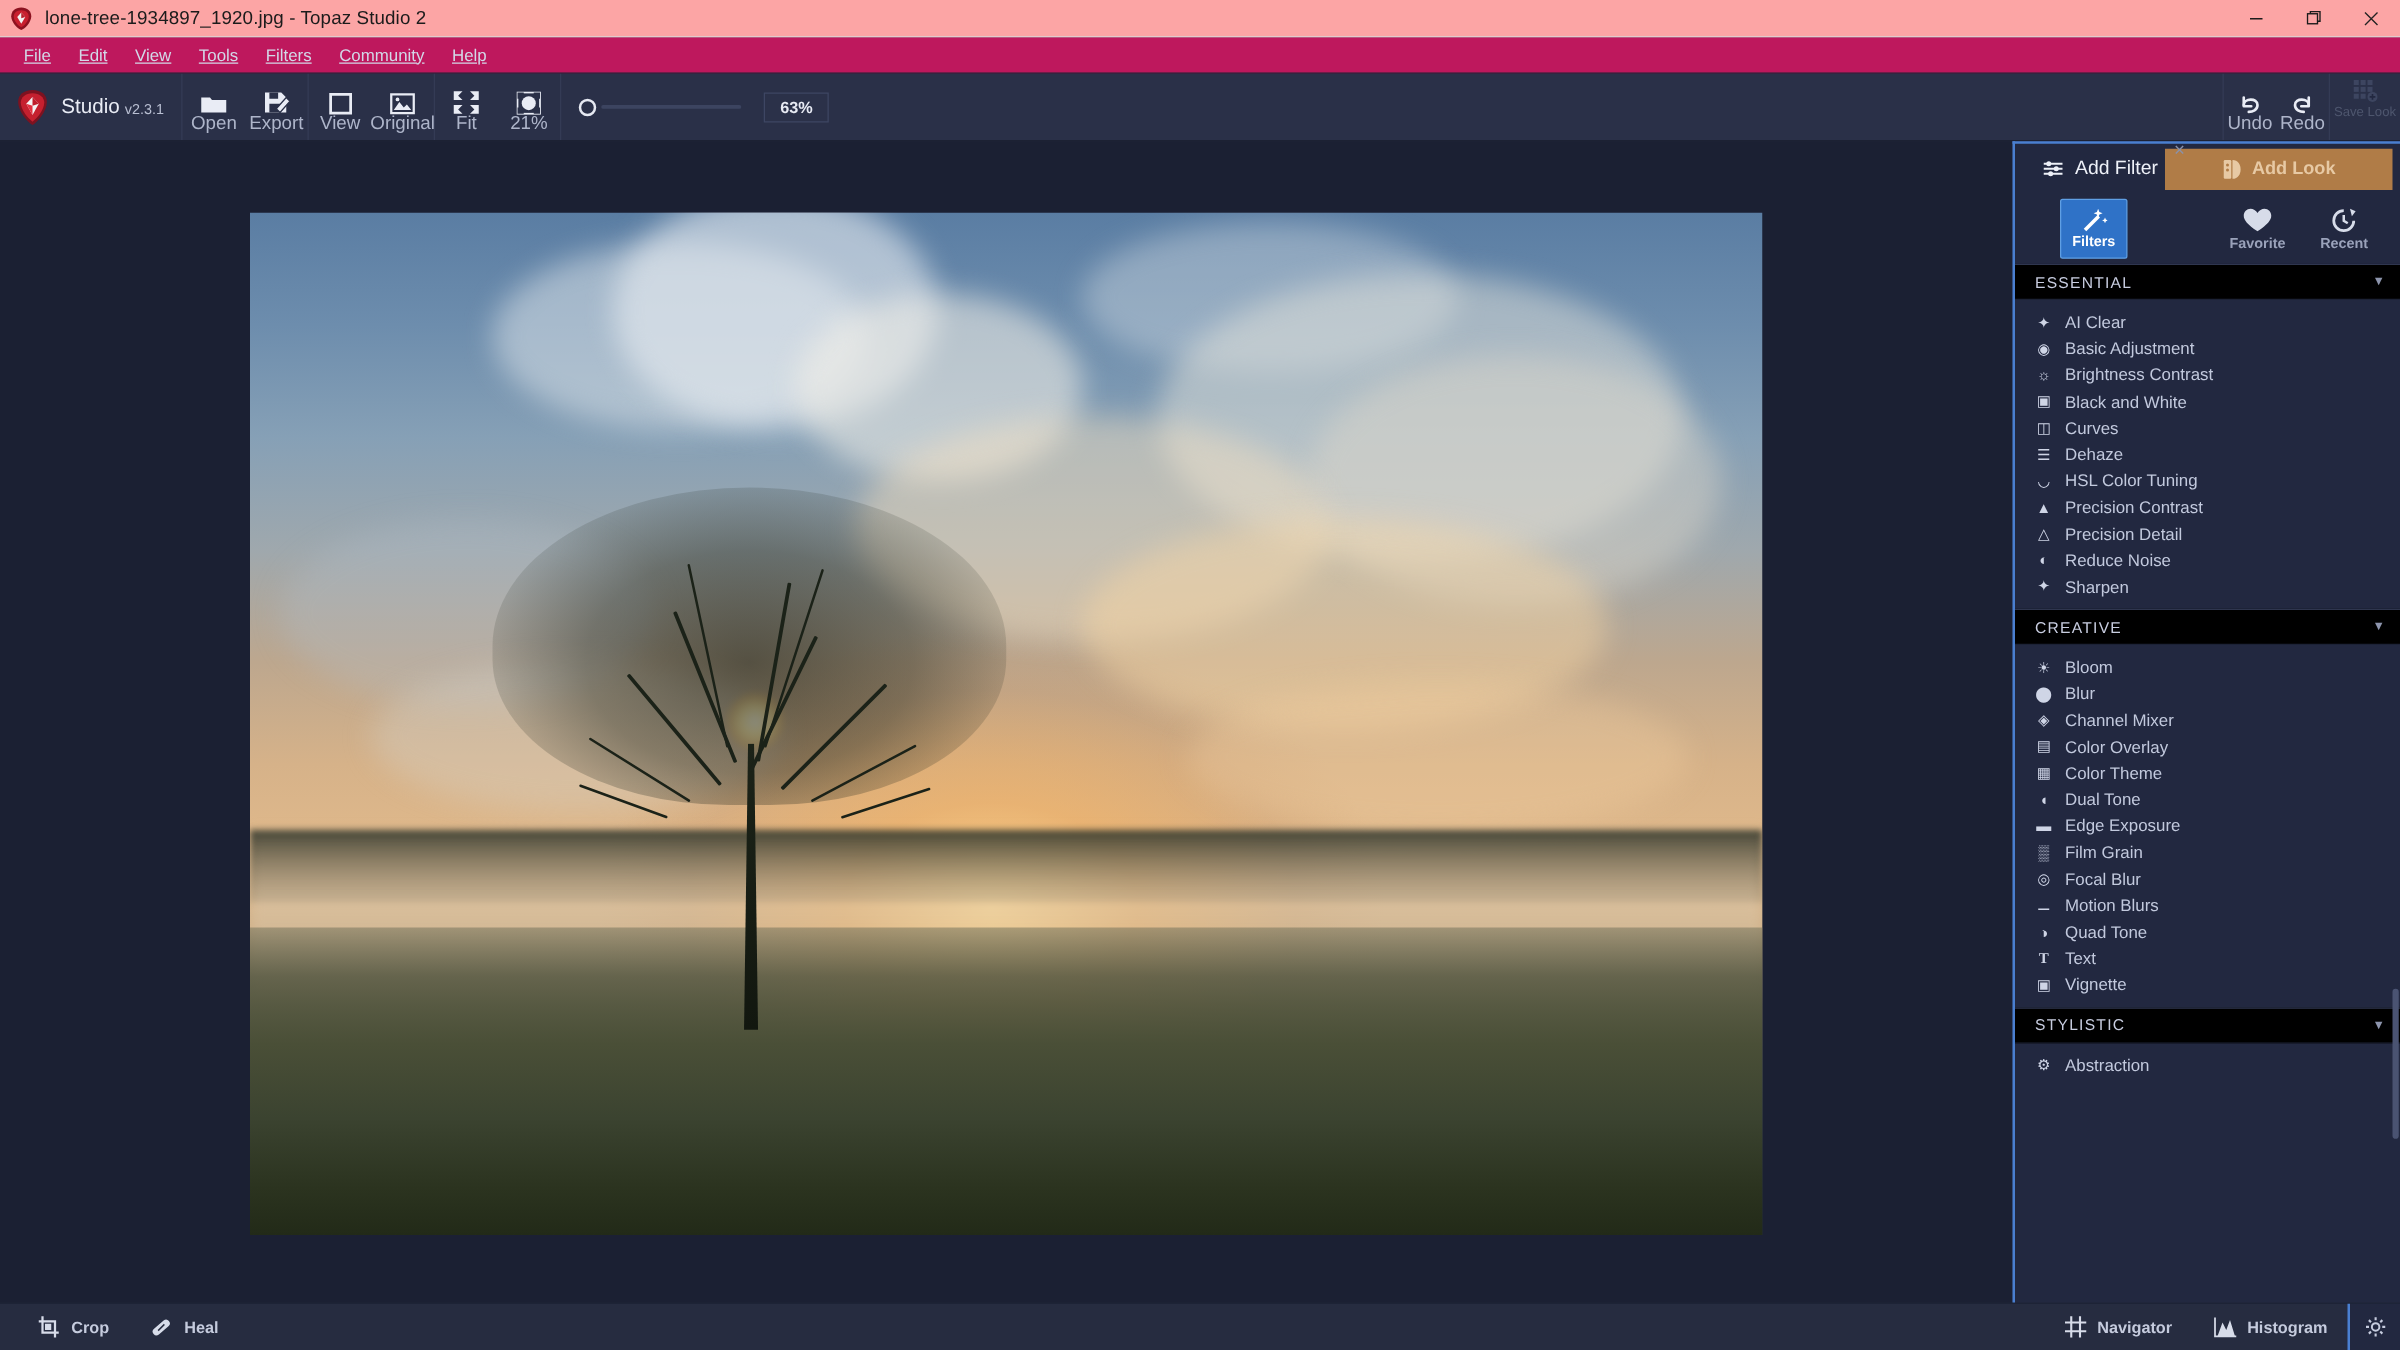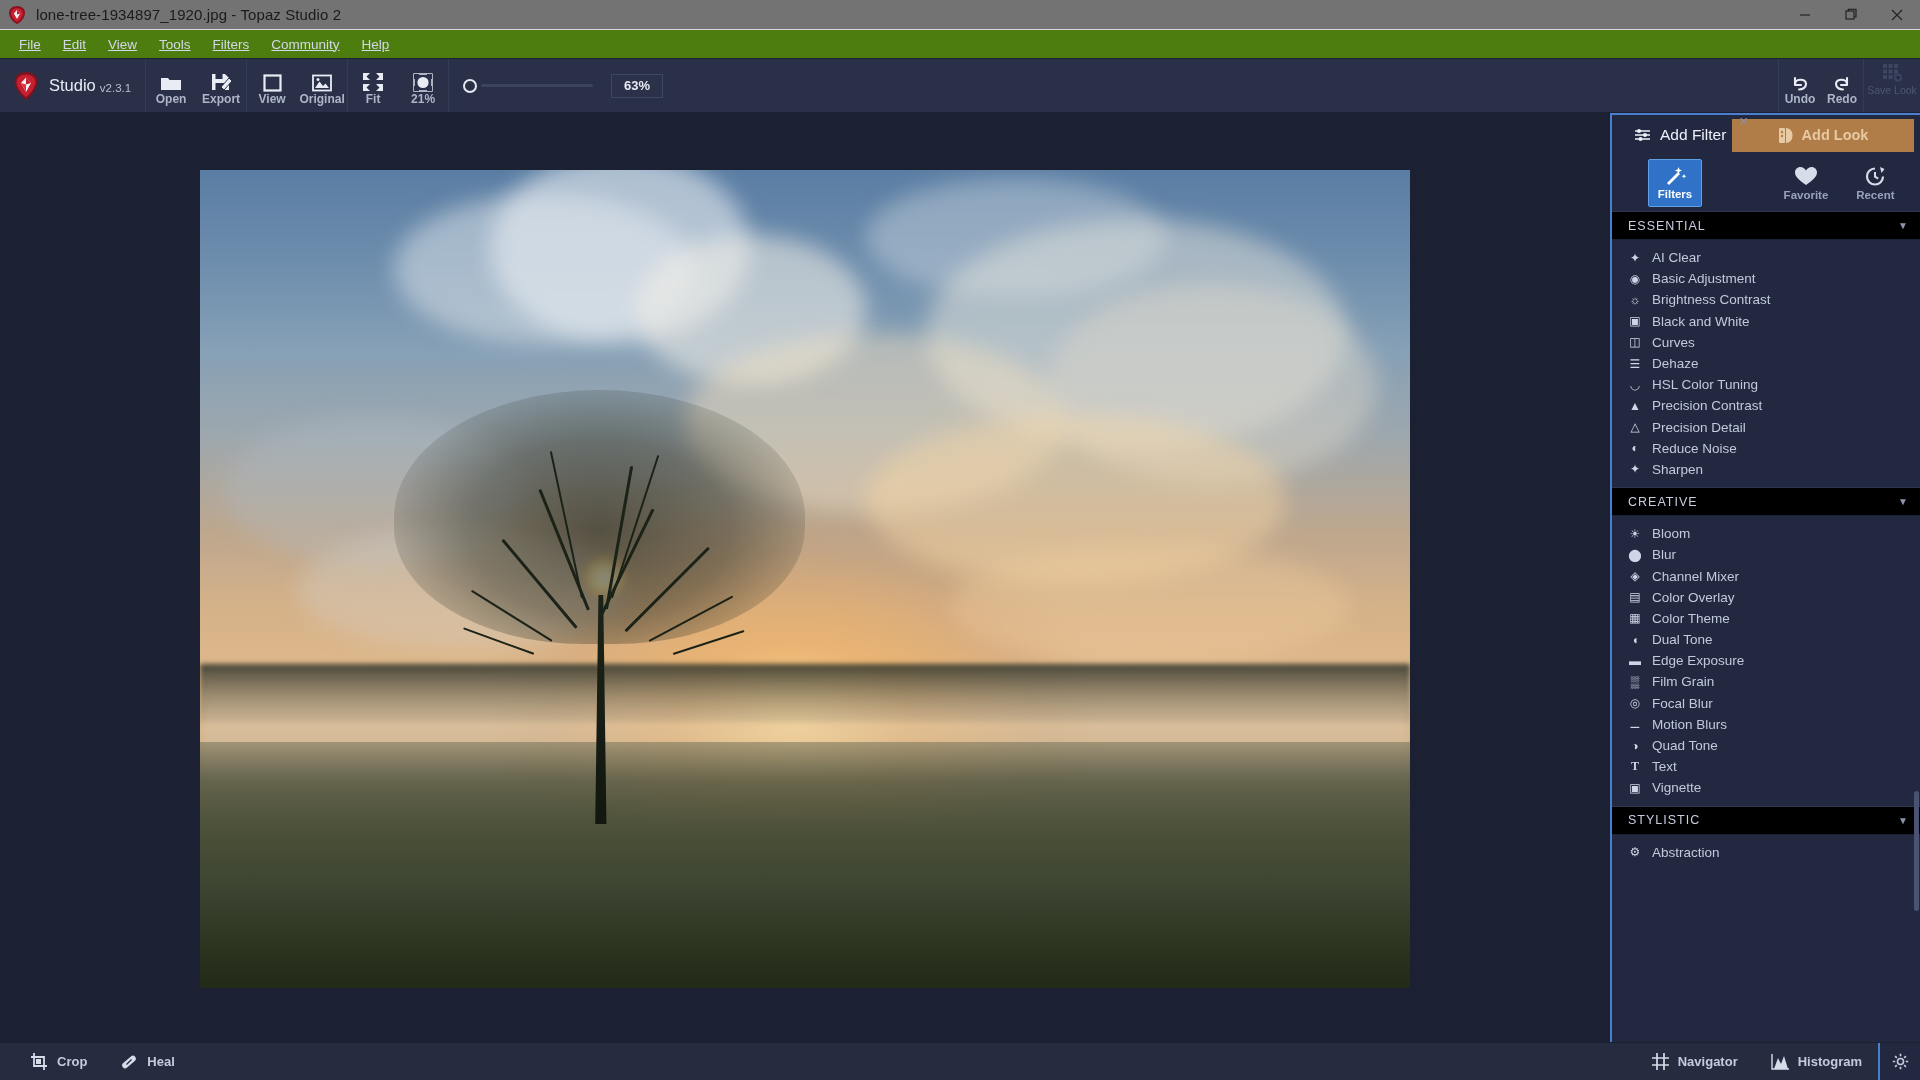--- a/index.html
+++ b/index.html
@@ -7,32 +7,32 @@
     width: 1920px; height: 1080px;
     overflow: hidden;
     font-family: "Liberation Sans", sans-serif;
     background: #20263a;
     color: #c8cde0;
   }
   #app { width: 1920px; height: 1080px; display: flex; flex-direction: column; position: relative; }
 
   
   .titlebar {
-    height: 30px; background: #737373; color: #1b1b1b;
+    height: 30px; background: #fca5a5; color: #1b1b1b;
     display: flex; align-items: center; flex: 0 0 30px;
     border-bottom: 1px solid #d8d8d8;
   }
   .tb-logo { width: 22px; height: 22px; margin-left: 6px; margin-right: 8px; flex: 0 0 22px; display:flex; align-items:center; justify-content:center;}
   .tb-title { font-size: 15px; letter-spacing: .1px; }
   .tb-spacer { flex: 1 1 auto; }
   .tb-btn { width: 46px; height: 30px; display: flex; align-items: center; justify-content: center; color:#222; }
 
   
   .menubar {
-    height: 29px; flex: 0 0 29px; background: #4d7c0f;
+    height: 29px; flex: 0 0 29px; background: #be185d;
     display: flex; align-items: center; padding-left: 8px;
     border-bottom: 1px solid #1d2234;
   }
   .menu-item { font-size: 13.5px; color: #d3d8e8; padding: 4px 11px; border-radius: 2px; }
   .menu-item u { text-decoration: underline; }
 
   
   .toolbar {
     height: 54px; flex: 0 0 54px; background: #2a3048;
     display: flex; align-items: stretch; position: relative;
@@ -42,21 +42,21 @@
   .brand-mark { width: 28px; height: 30px; margin-right: 9px; }
   .brand-name { font-size: 16.5px; color: #e9ecf5; }
   .brand-ver { font-size: 11.5px; color: #b9bfd2; margin-left: 4px; position: relative; top: 2px; }
 
   .tgroup { display: flex; align-items: stretch; border-right: 1px solid #343b55; }
   .tbtn {
     width: 50px; display: flex; flex-direction: column;
     align-items: center; justify-content: center; gap: 1px; padding-top: 4px;
   }
   .tbtn .ic { height: 22px; display: flex; align-items: flex-end; justify-content: center; }
-  .tbtn .lb { font-size: 12px; color: #aeb5ca; line-height: 12px; font-weight: bold; }
+  .tbtn .lb { font-size: 15px; color: #aeb5ca; line-height: 12px; }
 
   .zoomwrap { display: flex; align-items: center; padding-left: 14px; gap: 0; }
   .zknob { width: 14px; height: 14px; border: 2.4px solid #e6e9f2; border-radius: 50%; flex: 0 0 14px; }
   .ztrack { width: 112px; height: 3px; background: #3c4460; border-radius: 2px; margin-left: 4px; }
   .zbox {
     margin-left: 18px; width: 52px; height: 24px; border: 1px solid #3e4663;
     display: flex; align-items: center; justify-content: center;
     font-size: 13px; color: #e7eaf3; font-weight: bold; background: #2b3149;
   }
 

